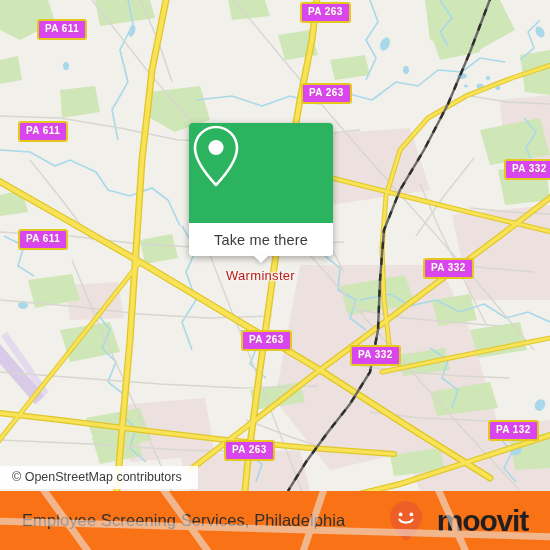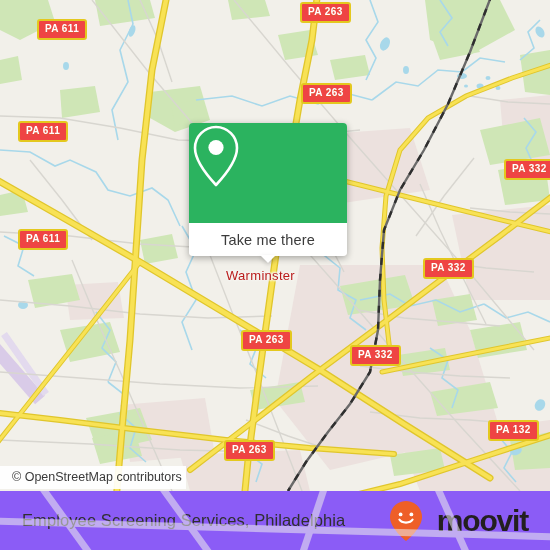--- a/index.html
+++ b/index.html
@@ -10,21 +10,21 @@
   }
   #app{position:relative;width:550px;height:550px;overflow:hidden;background:#fff;}
 
   
   #map{position:absolute;left:0;top:0;width:550px;height:491px;overflow:hidden;background:#f2f0ea;}
   #map svg{position:absolute;left:0;top:0;}
 
   
   .shield{
     position:absolute;
-    background:#ef4444;
+    background:#d946ef;
     border:2px solid #e4c81e;
     border-radius:3px;
     color:#ffffff;
     font-weight:bold;
     font-size:10px;
     letter-spacing:.4px;
     line-height:1;
     padding:3px 6px 4px 6px;
     white-space:nowrap;
     text-shadow:0 1px 0 rgba(170,140,0,.25);
@@ -39,21 +39,21 @@
     letter-spacing:.3px;
     white-space:nowrap;
     text-shadow:
        1px 0 2px #f6f5f1, -1px 0 2px #f6f5f1,
        0 1px 2px #f6f5f1, 0 -1px 2px #f6f5f1,
        1px 1px 2px #f6f5f1, -1px -1px 2px #f6f5f1;
   }
 
   
   #popup{
-    position:absolute;left:189px;top:123px;width:158px;
+    position:absolute;left:189px;top:123px;width:144px;
     border-radius:4px;
     box-shadow:0 2px 7px rgba(0,0,0,.32);
     overflow:visible;
     z-index:40;
     text-align:center;
   }
   #popup-head{
     background:#2bb35f;
     height:100px;
     border-radius:4px 4px 0 0;
@@ -73,29 +73,29 @@
     border-left:8px solid transparent;
     border-right:8px solid transparent;
     border-top:8px solid #ffffff;
     filter:drop-shadow(0 2px 2px rgba(0,0,0,.18));
   }
 
   
   #attribution{
     position:absolute;left:0;top:466px;
     background:rgba(255,255,255,.92);
-    padding:4px 4px 5px 12px;
+    padding:4px 16px 5px 12px;
     font-size:12.5px;color:#3a3a3a;
     z-index:30;white-space:nowrap;
   }
 
   
   #footer{
     position:absolute;left:0;top:491px;width:550px;height:59px;
-    background:#8b5cf6;
+    background:#f97316;
     display:flex;align-items:center;justify-content:space-between;
     box-sizing:border-box;padding:0 22px 0 22px;
     overflow:hidden;
   }
   #footer-title{
     font-size:16.5px;color:#2f2f2f;letter-spacing:.1px;white-space:nowrap;
   }
   #brand{display:flex;align-items:center;gap:14px;}
   #brand-word{
     font-size:30px;font-weight:bold;color:#231f20;letter-spacing:-1.2px;

